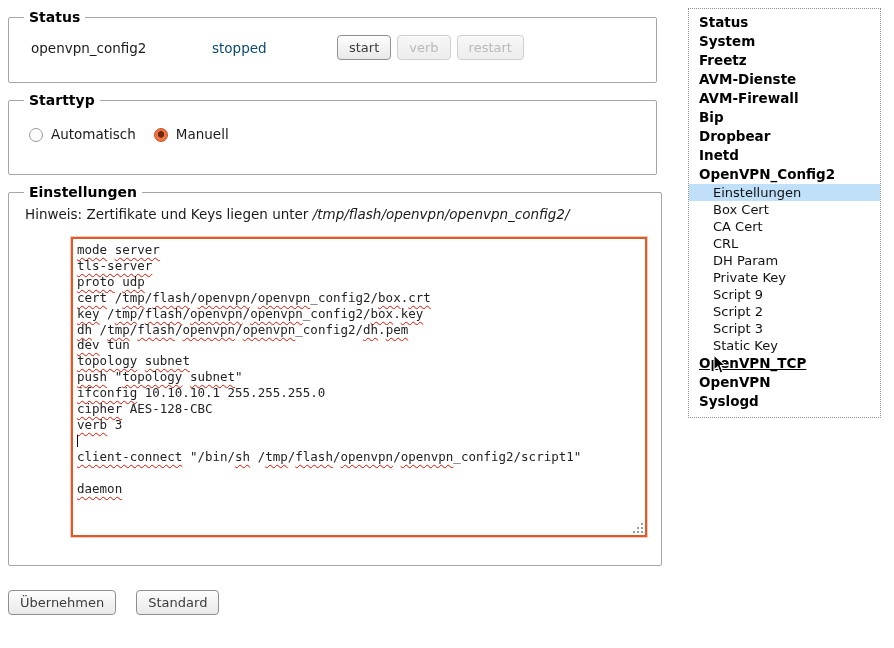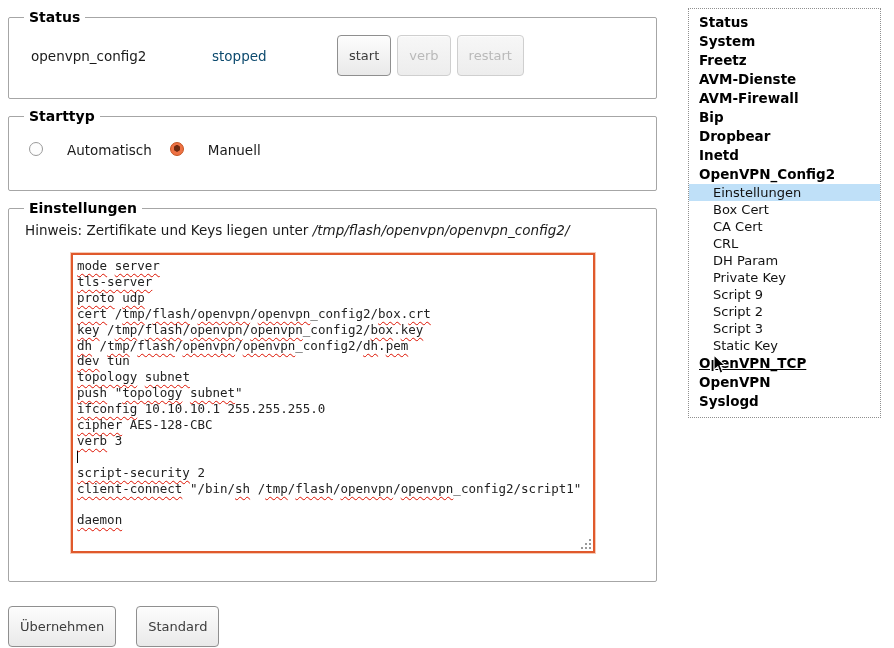--- a/index.html
+++ b/index.html
@@ -18,45 +18,45 @@
   }
   legend { font-weight:bold; font-size:14px; padding:0 5px; margin-left:1px; color:#000; }
 
   
   .status-row { display:flex; align-items:center; margin:8px 0 12px 8px; }
   .svc-name { width:181px; }
   .svc-state { width:125px; color:#0c4a6e; }
   .btns { display:flex; gap:6px; }
   button.btn {
     font-family:inherit; font-size:13px; color:#3c3c3c;
-    padding:12px 11px; border:1px solid #8f8f8f; border-radius:4px;
+    padding:4px 11px; border:1px solid #8f8f8f; border-radius:4px;
     background:linear-gradient(#fdfdfd,#e9e9e9);
     box-shadow:0 1px 0 rgba(255,255,255,.6) inset;
     cursor:pointer;
   }
   button.btn.disabled { color:#b9b9b9; border-color:#cfcfcf; background:linear-gradient(#f7f7f7,#ededed); cursor:default; }
 
   
   .radio-row { display:flex; align-items:center; gap:18px; margin:16px 0 22px 6px; }
-  .radio-opt { display:flex; align-items:flex-start; gap:24px; cursor:pointer; }
+  .radio-opt { display:flex; align-items:flex-end; gap:8px; cursor:pointer; }
   .radio {
     width:14px; height:14px; border-radius:50%;
     border:1px solid #9a9a9a; background:#fdfdfd; display:inline-block;
   }
   .radio.checked {
     border:1px solid #c4511d;
     background:radial-gradient(circle at 50% 45%, #6e2a10 0 3px, #ee7244 3.5px 100%);
   }
 
   
   .hint { margin:4px 0 0 2px; }
   .hint i { font-style:italic; }
   .config-box {
     position:relative;
-    width:524px; min-height:300px;
+    width:576px; min-height:300px;
     margin:15px 0 18px 48px;
     border:2px solid #e0592c;
     box-shadow:0 0 0 1px #f6cab6;
     background:#fff;
     padding:3px 4px;
     font-family:"DejaVu Sans Mono","Liberation Mono",monospace;
     font-size:12.5px; color:#222;
     cursor:text;
   }
   .cfg-line { line-height:15.9px; min-height:15.9px; white-space:pre; }
@@ -122,21 +122,20 @@
         <div class="cfg-line"><span class="sp">cert</span><span> /</span><span class="sp">tmp</span><span>/</span><span class="sp">flash</span><span>/</span><span class="sp">openvpn</span><span>/</span><span class="sp">openvpn</span><span>_config2/</span><span class="sp">box</span><span>.</span><span class="sp">crt</span></div>
         <div class="cfg-line"><span class="sp">key</span><span> /</span><span class="sp">tmp</span><span>/</span><span class="sp">flash</span><span>/</span><span class="sp">openvpn</span><span>/</span><span class="sp">openvpn</span><span>_config2/</span><span class="sp">box</span><span>.</span><span class="sp">key</span></div>
         <div class="cfg-line"><span class="sp">dh</span><span> /</span><span class="sp">tmp</span><span>/</span><span class="sp">flash</span><span>/</span><span class="sp">openvpn</span><span>/</span><span class="sp">openvpn</span><span>_config2/</span><span class="sp">dh</span><span>.</span><span class="sp">pem</span></div>
         <div class="cfg-line"><span class="sp">dev</span><span> tun</span></div>
         <div class="cfg-line"><span class="sp">topology</span><span> </span><span class="sp">subnet</span></div>
         <div class="cfg-line"><span class="sp">push</span><span> "</span><span class="sp">topology</span><span> </span><span class="sp">subnet</span><span>"</span></div>
         <div class="cfg-line"><span class="sp">ifconfig</span><span> 10.10.10.1 255.255.255.0</span></div>
         <div class="cfg-line"><span class="sp">cipher</span><span> AES-128-CBC</span></div>
         <div class="cfg-line"><span class="sp">verb</span><span> 3</span></div>
         <div class="cfg-line"><span class="caret"></span></div>
-        <div class="cfg-line"><span class="sp">script-security</span><span> 2</span></div>
         <div class="cfg-line"><span class="sp">client-connect</span><span> "/bin/</span><span class="sp">sh</span><span> /</span><span class="sp">tmp</span><span>/</span><span class="sp">flash</span><span>/</span><span class="sp">openvpn</span><span>/</span><span class="sp">openvpn</span><span>_config2/script1"</span></div>
         <div class="cfg-line"></div>
         <div class="cfg-line"><span class="sp">daemon</span></div>
         <svg class="grip" width="12" height="12" viewBox="0 0 12 12">
         <g fill="#999">
           <rect x="9" y="1" width="2" height="2"></rect>
           <rect x="5" y="5" width="2" height="2"></rect>
             <rect x="9" y="5" width="2" height="2"></rect>
           <rect x="1" y="9" width="2" height="2"></rect>
             <rect x="5" y="9" width="2" height="2"></rect>

